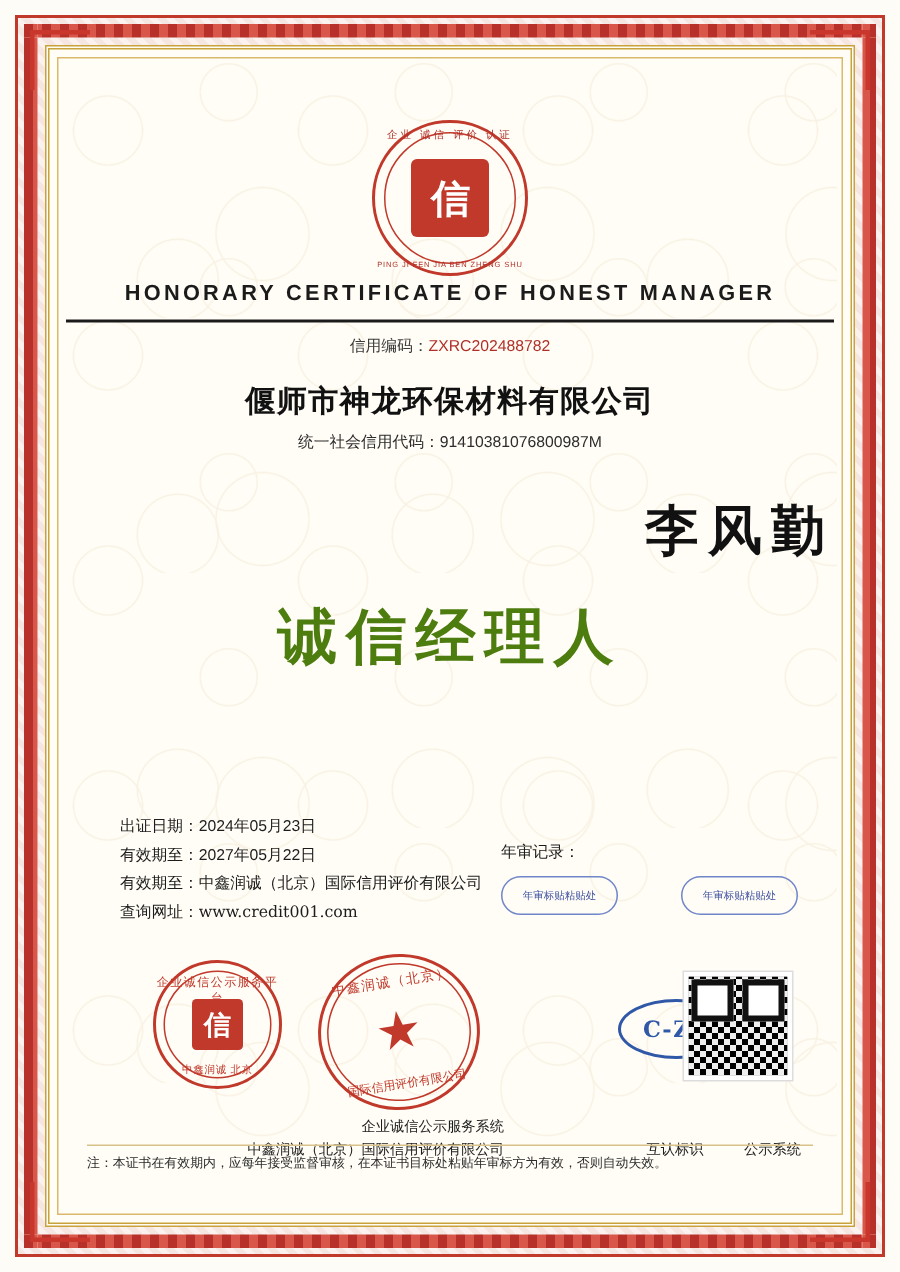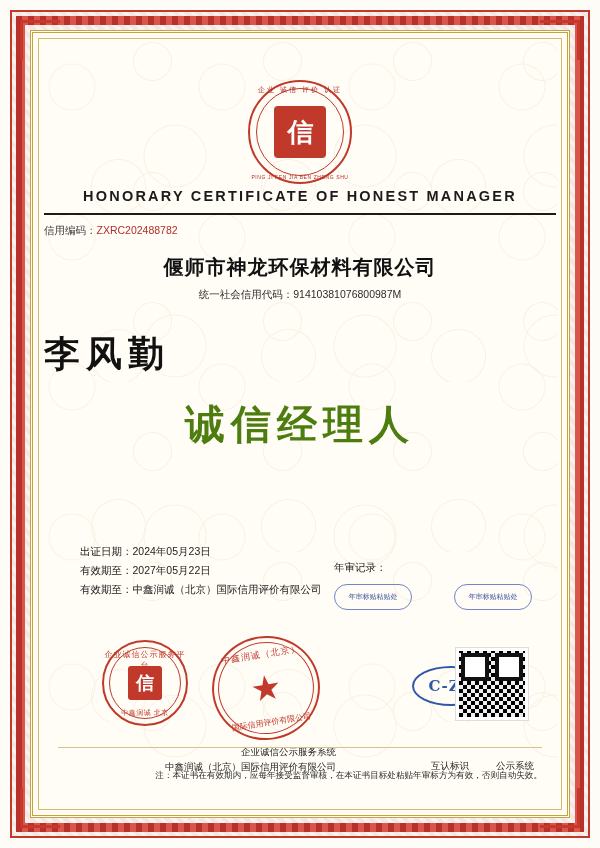--- a/index.html
+++ b/index.html
@@ -130,21 +130,21 @@
   .rule {
     margin: 9px auto 0;
     width: 100%;
     height: 2px;
     background: #1b1b1b;
   }
 
   
   .credit-row {
     margin-top: 9px;
-    text-align: left;
+    text-align: center;
     font-size: 10.5px;
     color: #3a3a3a;
   }
   .credit-row .val { color: #b03028; }
 
   
   .company {
     margin-top: 16px;
     text-align: center;
     font-size: 20px;
@@ -156,21 +156,21 @@
   .uscc {
     margin-top: 7px;
     text-align: center;
     font-size: 10.5px;
     color: #2c2c2c;
   }
 
   
   .person {
     margin-top: 28px;
-    text-align: left;
+    text-align: right;
     font-size: 36px;
     font-weight: bold;
     color: #111;
     font-family: "DejaVu Serif", serif;
     letter-spacing: 6px;
   }
   .award {
     margin-top: 18px;
     text-align: center;
     font-size: 40px;
@@ -331,23 +331,23 @@
   .cap-a { position: absolute; left: 34px; top: 0;  width: 230px; text-align: right; line-height: 15px; }
   .cap-b { position: absolute; left: 330px; top: 16px; width: 96px; text-align: center; }
   .cap-c { position: absolute; right: 2px;  top: 16px; width: 86px; text-align: right; }
 
   .footnote {
     position: absolute;
     left: 14px; right: 14px;
     bottom: 22px;
     font-size: 8.6px;
     color: #2b2b2b;
-    text-align: right;
+    text-align: left;
     border-top: 1px solid #d8c28a;
-    padding-top: 22px;
+    padding-top: 6px;
   }
 </style>
 </head>
 <body>
 
 <div class="page">
 
   <div class="frame-outer"></div>
   <div class="frame-band"></div>
   <div class="frame-inner-gold"></div>
@@ -386,20 +386,23 @@
     <div class="details">
       <div>
         <span>出证日期：</span><span>2024年05月23日</span>
       </div>
       <div>
         <span>有效期至：</span><span>2027年05月22日</span>
       </div>
       <div>
         <span>有效期至：</span><span>中鑫润诚（北京）国际信用评价有限公司</span>
       </div>
+      <div class="site">
+        <span>查询网址：</span><span>www.credit001.com</span>
+      </div>
     </div>
 
     <div class="annual">年审记录：</div>
     <div class="stamp-slots">
       <div class="slot">年审标贴粘贴处</div>
       <div class="slot">年审标贴粘贴处</div>
     </div>
 
     <div class="seals">
 

